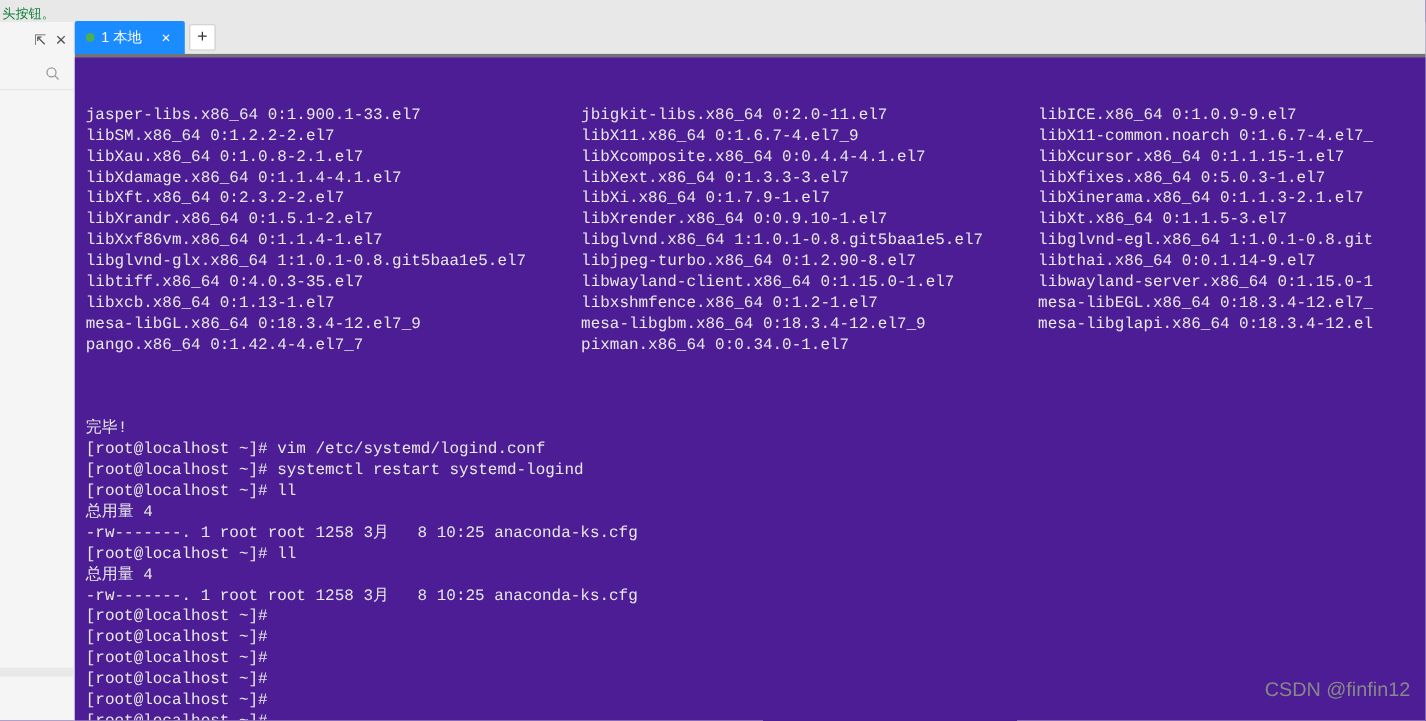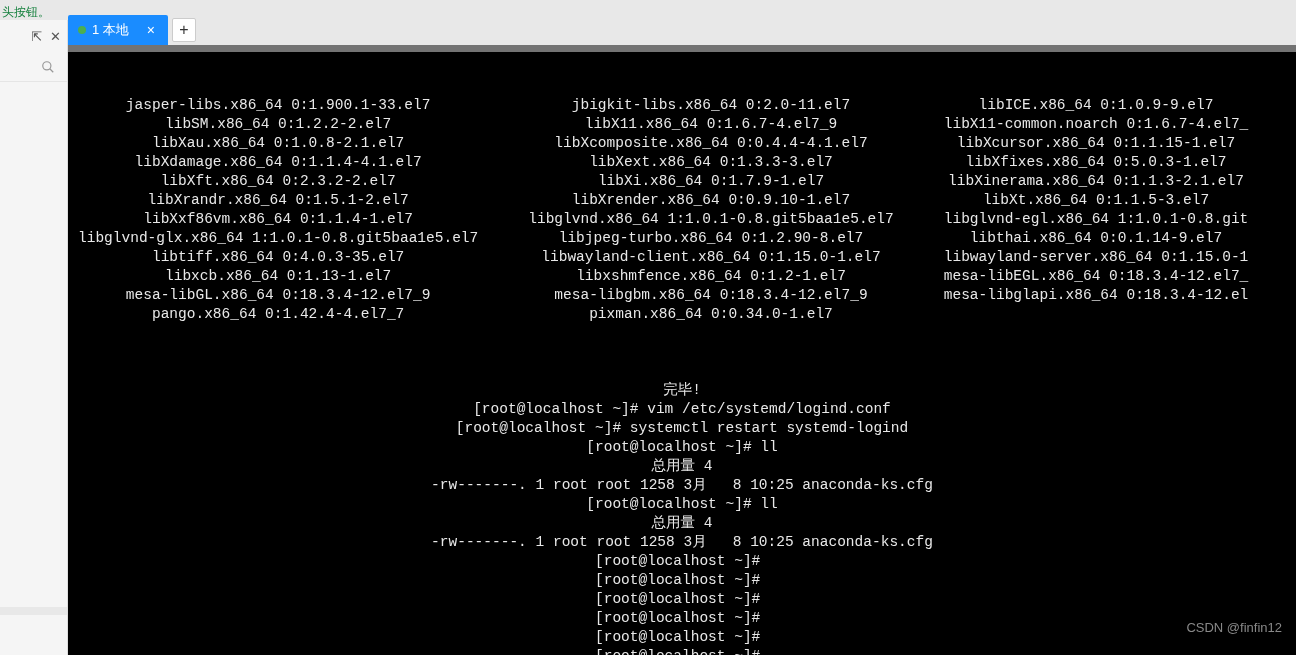--- a/index.html
+++ b/index.html
@@ -7,29 +7,29 @@
     .hint { position: absolute; top: 4px; left: 2px; color: #15803d; font-size: 12px; }
     .main { display: flex; height: 100%; padding-top: 20px; }
     .sidebar { width: 68px; background: #f5f5f5; border-right: 1px solid #ddd; position: relative; }
     .sidebar-top { height: 32px; display: flex; align-items: center; justify-content: flex-end; padding-right: 6px; gap: 8px; }
     .pin-icon, .close-x { font-size: 13px; color: #555; cursor: pointer; }
     .search-area { height: 30px; display: flex; align-items: center; justify-content: flex-end; padding-right: 12px; border-bottom: 1px solid #e5e5e5; }
     .search-icon { width: 14px; height: 14px; color: #999; }
     .sidebar-blank { flex: 1; background: #fff; }
     .sidebar-break { height: 8px; background: #e8e8e8; position: absolute; bottom: 40px; left: 0; right: 0; }
     .content-wrap { flex: 1; display: flex; flex-direction: column; }
-    .tabbar { height: 32px; background: #e8e8e8; display: flex; align-items: flex-end; border-bottom: 7px solid #737373; }
+    .tabbar { height: 32px; background: #e8e8e8; display: flex; align-items: flex-end; border-bottom: 3px solid #737373; }
     .tab { height: 30px; background: #1a8cff; color: #fff; display: flex; align-items: center; padding: 0 10px; font-size: 13px; border-radius: 2px 2px 0 0; position: relative; min-width: 100px; }
     .tab-dot { width: 8px; height: 8px; background: #4caf50; border-radius: 50%; margin-right: 6px; }
     .tab-close { margin-left: 18px; font-size: 14px; cursor: pointer; }
     .tab-new { width: 24px; height: 24px; background: #fff; border: 1px solid #ccc; display: flex; align-items: center; justify-content: center; margin-left: 4px; margin-bottom: 3px; cursor: pointer; font-size: 16px; color: #333; border-radius: 2px; }
-    .terminal { flex: 1; background: #000000; color: #e8e8e8; font-family: "Consolas", "Courier New", monospace; font-size: 14.5px; line-height: 19px; padding: 6px 10px; overflow: hidden; white-space: pre; position: relative; text-align: center; }
+    .terminal { flex: 1; background: #4c1d95; color: #e8e8e8; font-family: "Consolas", "Courier New", monospace; font-size: 14.5px; line-height: 19px; padding: 6px 10px; overflow: hidden; white-space: pre; position: relative; }
     .pkg-columns { display: flex; gap: 50px; }
     .pkg-col { display: flex; flex-direction: column; }
-    .watermark { position: absolute; bottom: 18px; right: 14px; color: #888; font-size: 13px; font-family: sans-serif; }
+    .watermark { position: absolute; bottom: 18px; right: 14px; color: #888; font-size: 18px; font-family: sans-serif; }
   </style>
 </head>
 <body>
 
 <div class="hint">头按钮。</div>
 
 <div class="main">
   <div class="sidebar">
     <div class="sidebar-top">
       <span class="pin-icon">⇱</span>

